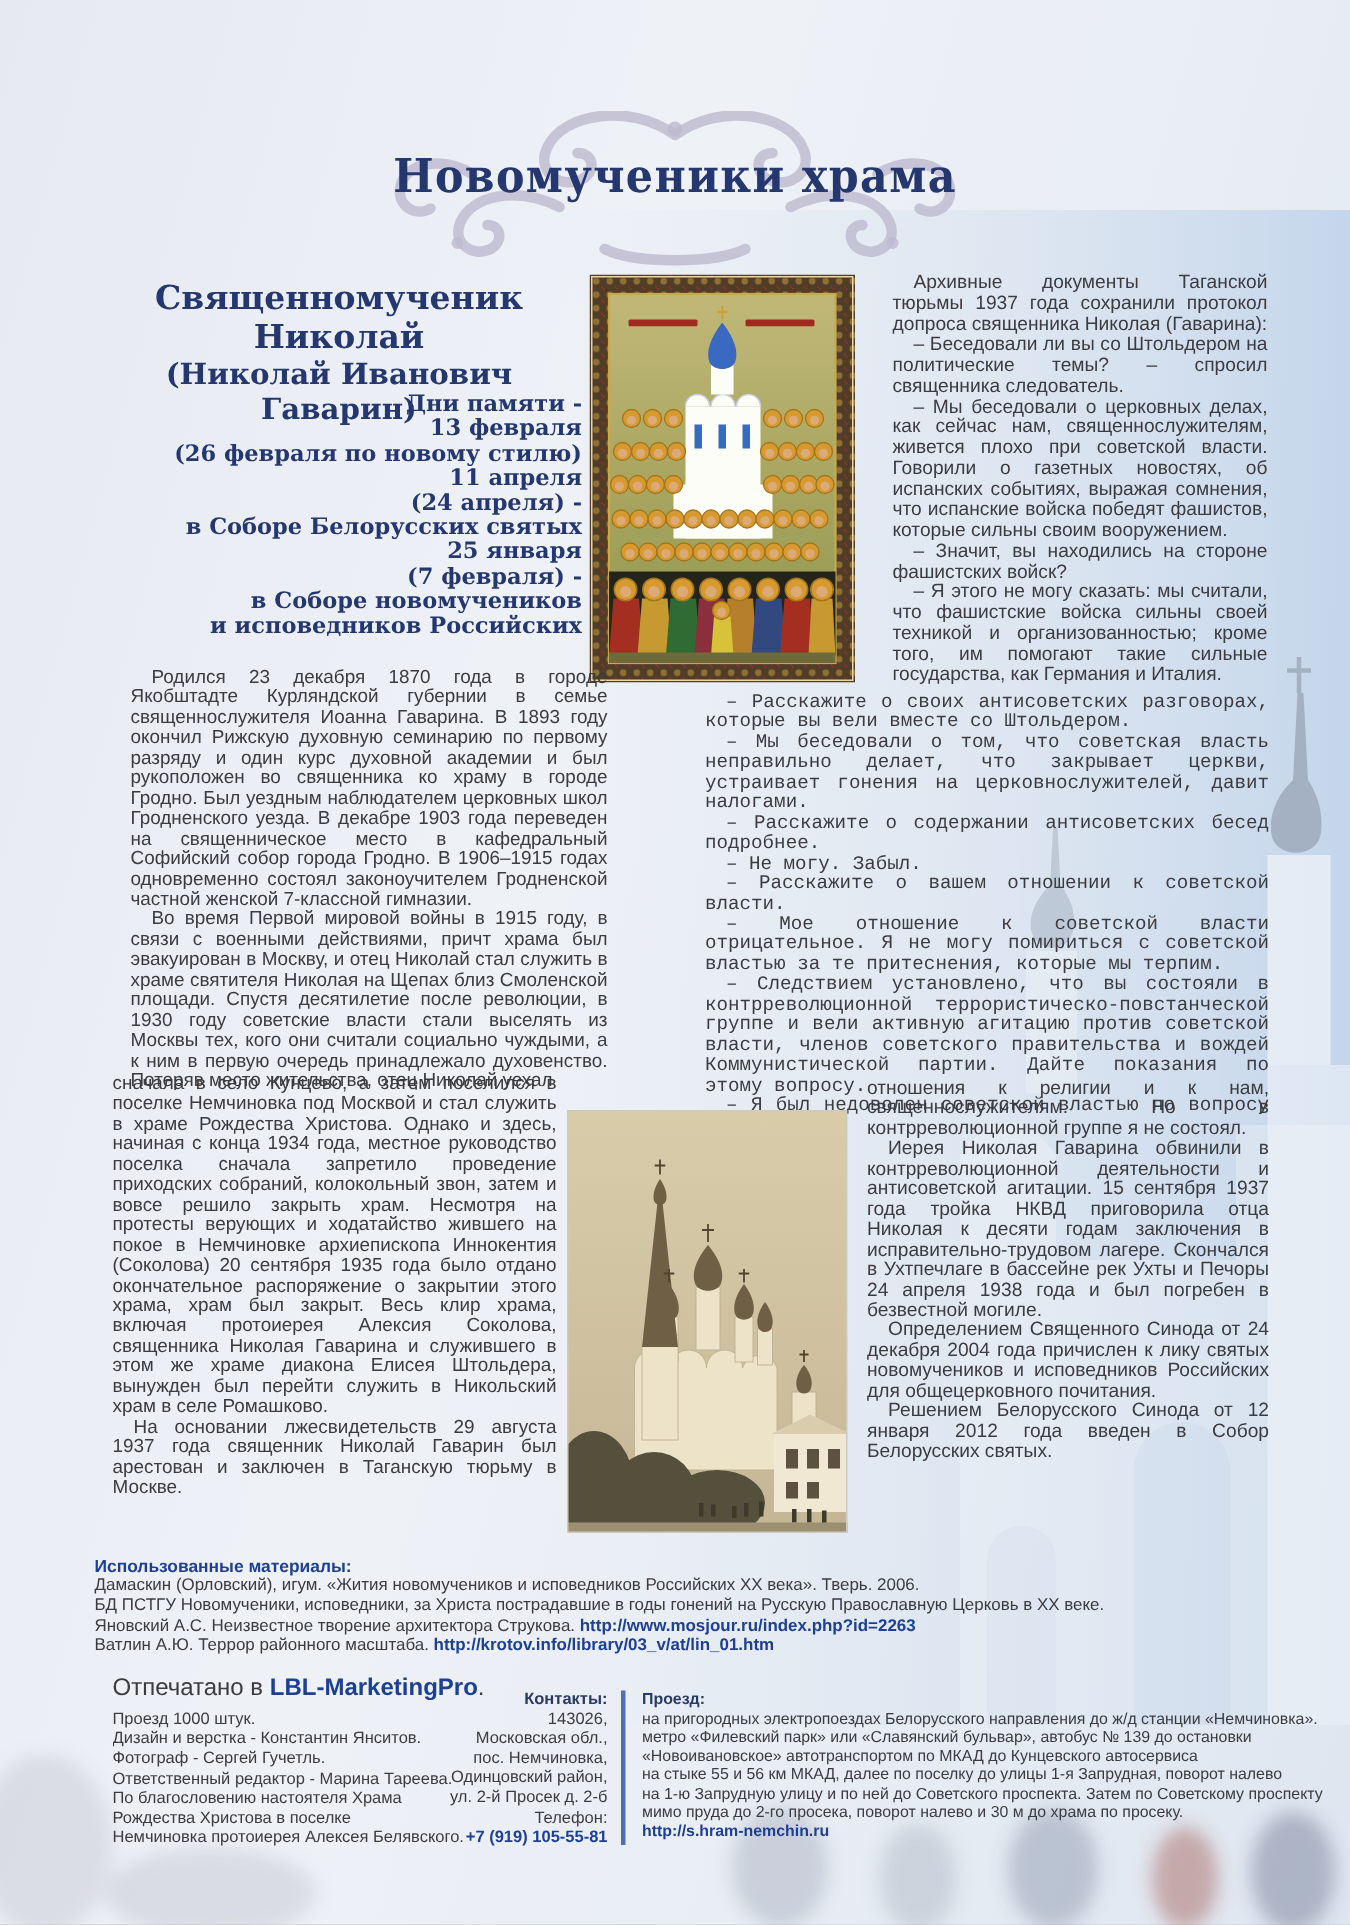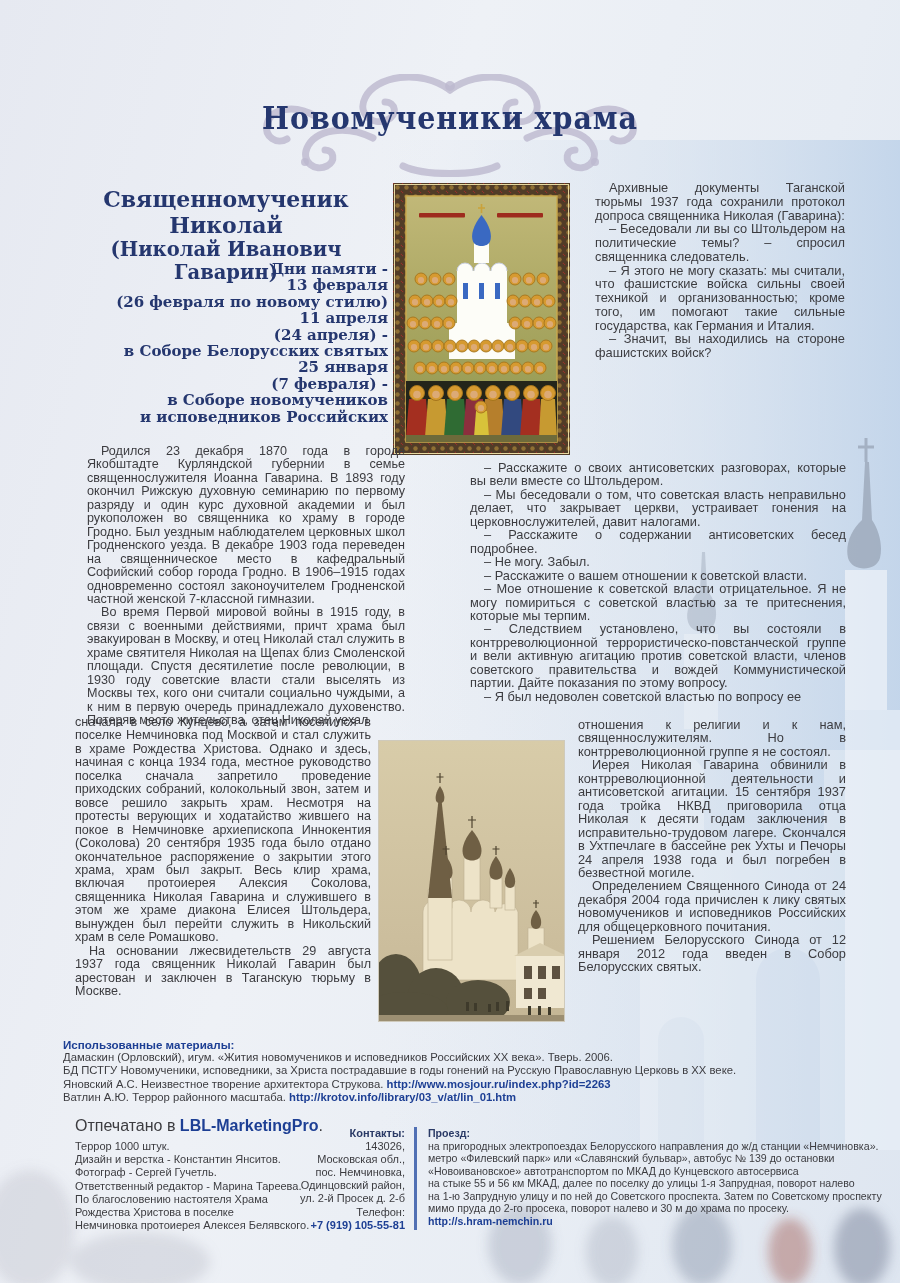--- a/index.html
+++ b/index.html
@@ -21,21 +21,21 @@
   
   .icon-img{left:393px;top:183px;width:177px;height:272px;}
   .photo-img{left:378px;top:740px;width:187px;height:282px;}
   
   .body-col{position:absolute;}
   .body-col p{margin:0;text-align:justify;text-indent:14px;}
   .body-col p.no-indent{text-indent:0;}
   .l1{left:75px;top:445px;width:318px;font-size:12.6px;line-height:13.45px;margin-left:12px;}
   .l2{left:75px;top:716px;width:296px;font-size:12.6px;line-height:13.45px;}
   .r1{left:595px;top:181px;width:250px;font-size:12.8px;line-height:13.75px;}
-  .r2{left:470px;top:461px;width:376px;font-size:12.8px;line-height:13.45px;}
+  .r2{left:470px;top:461px;width:376px;font-size:12.8px;line-height:13.45px;font-family:Liberation Mono, monospace;}
   .r3{left:578px;top:718px;width:268px;font-size:12.8px;line-height:13.45px;}
   
   .sources{left:63px;top:1038px;width:800px;font-size:11.3px;line-height:13.2px;}
   .src-title{font-weight:bold;color:#1d3f94;font-size:11.6px;}
   .src-line{white-space:nowrap;}
   .link{font-weight:bold;color:#1d3f94;text-decoration:none;cursor:pointer;text-align:right;}
   
   .printed{left:75px;top:1117px;font-size:16px;}
   .brand{font-weight:bold;color:#1d3f94;}
   .credits{left:75px;top:1140px;font-size:11px;line-height:13.2px;}
@@ -231,22 +231,23 @@
         <use href="#halo2" x="155" y="210"></use>
       <path d="M83 228 h11 l2 26 h-15 z" fill="#d8c23a"></path>
         <use href="#halo" x="88" y="224"></use>
     </g>
     <rect x="13" y="252" width="151" height="7" fill="#6e6a3a"></rect>
   </svg>
 
   <div class="body-col r1">
     <p>Архивные документы Таганской тюрьмы 1937 года сохранили протокол допроса священника Николая (Гаварина):</p>
     <p>– Беседовали ли вы со Штольдером на политические темы? – спросил священника следователь.</p>
+    <p>– Мы беседовали о церковных делах, как сейчас нам, священнослужителям, живется плохо при советской власти. Говорили о газетных новостях, об испанских событиях, выражая сомнения, что испанские войска победят фашистов, которые сильны своим вооружением.</p>
+    <p>– Значит, вы находились на стороне фашистских войск?</p>
     <p>– Я этого не могу сказать: мы считали, что фашистские войска сильны своей техникой и организованностью; кроме того, им помогают такие сильные государства, как Германия и Италия.</p>
-    <p>– Значит, вы находились на стороне фашистских войск?</p>
   </div>
 
   <div class="body-col r2">
     <p>– Расскажите о своих антисоветских разговорах, которые вы вели вместе со Штольдером.</p>
     <p>– Мы беседовали о том, что советская власть неправильно делает, что закрывает церкви, устраивает гонения на церковнослужителей, давит налогами.</p>
     <p>– Расскажите о содержании антисоветских бесед подробнее.</p>
     <p>– Не могу. Забыл.</p>
     <p>– Расскажите о вашем отношении к советской власти.</p>
     <p>– Мое отношение к советской власти отрицательное. Я не могу помириться с советской властью за те притеснения, которые мы терпим.</p>
     <p>– Следствием установлено, что вы состояли в контрреволюционной террористическо-повстанческой группе и вели активную агитацию против советской власти, членов советского правительства и вождей Коммунистической партии. Дайте показания по этому вопросу.</p>
@@ -337,21 +338,21 @@
     <div class="src-title">Использованные материалы:</div>
     <div class="src-line">Дамаскин (Орловский), игум. «Жития новомучеников и исповедников Российских XX века». Тверь. 2006.</div>
     <div class="src-line">БД ПСТГУ Новомученики, исповедники, за Христа пострадавшие в годы гонений на Русскую Православную Церковь в XX веке.</div>
     <div class="src-line"><span>Яновский А.С. Неизвестное творение архитектора Струкова. </span><a class="link">http://www.mosjour.ru/index.php?id=2263</a></div>
     <div class="src-line"><span>Ватлин А.Ю. Террор районного масштаба. </span><a class="link">http://krotov.info/library/03_v/at/lin_01.htm</a></div>
   </div>
 
   <div class="abs printed"><span>Отпечатано в </span><span class="brand">LBL-MarketingPro</span><span>.</span></div>
 
   <div class="abs credits">
-    <div>Террор 1000 штук.</div>
+    <div>Проезд 1000 штук.</div>
     <div>Дизайн и верстка - Константин Янситов.</div>
     <div>Фотограф - Сергей Гучетль.</div>
     <div>Ответственный редактор - Марина Тареева.</div>
     <div>По благословению настоятеля Храма</div>
     <div>Рождества Христова в поселке</div>
     <div>Немчиновка протоиерея Алексея Белявского.</div>
   </div>
 
   <div class="abs contacts">
     <div class="f-title">Контакты:</div>

